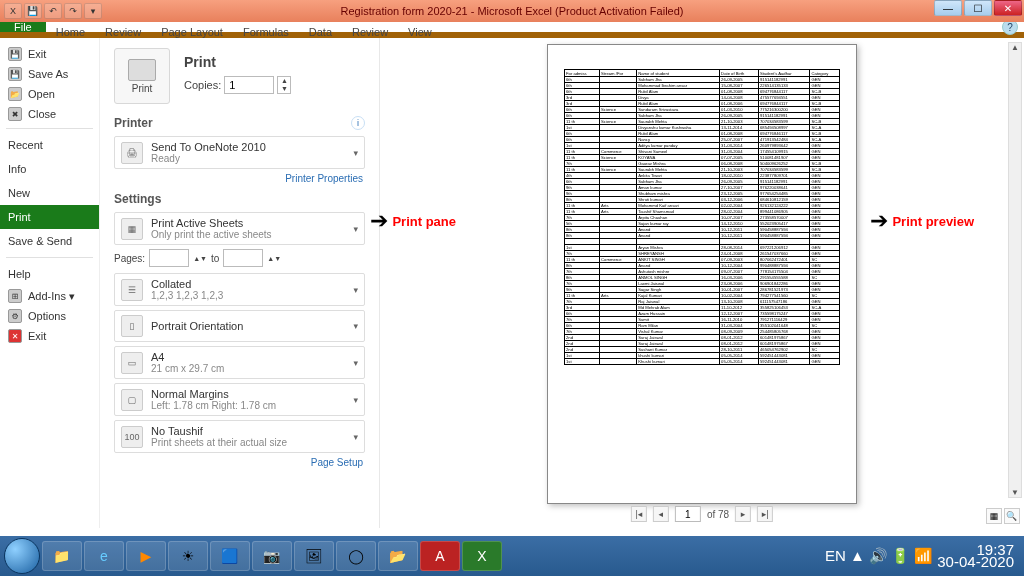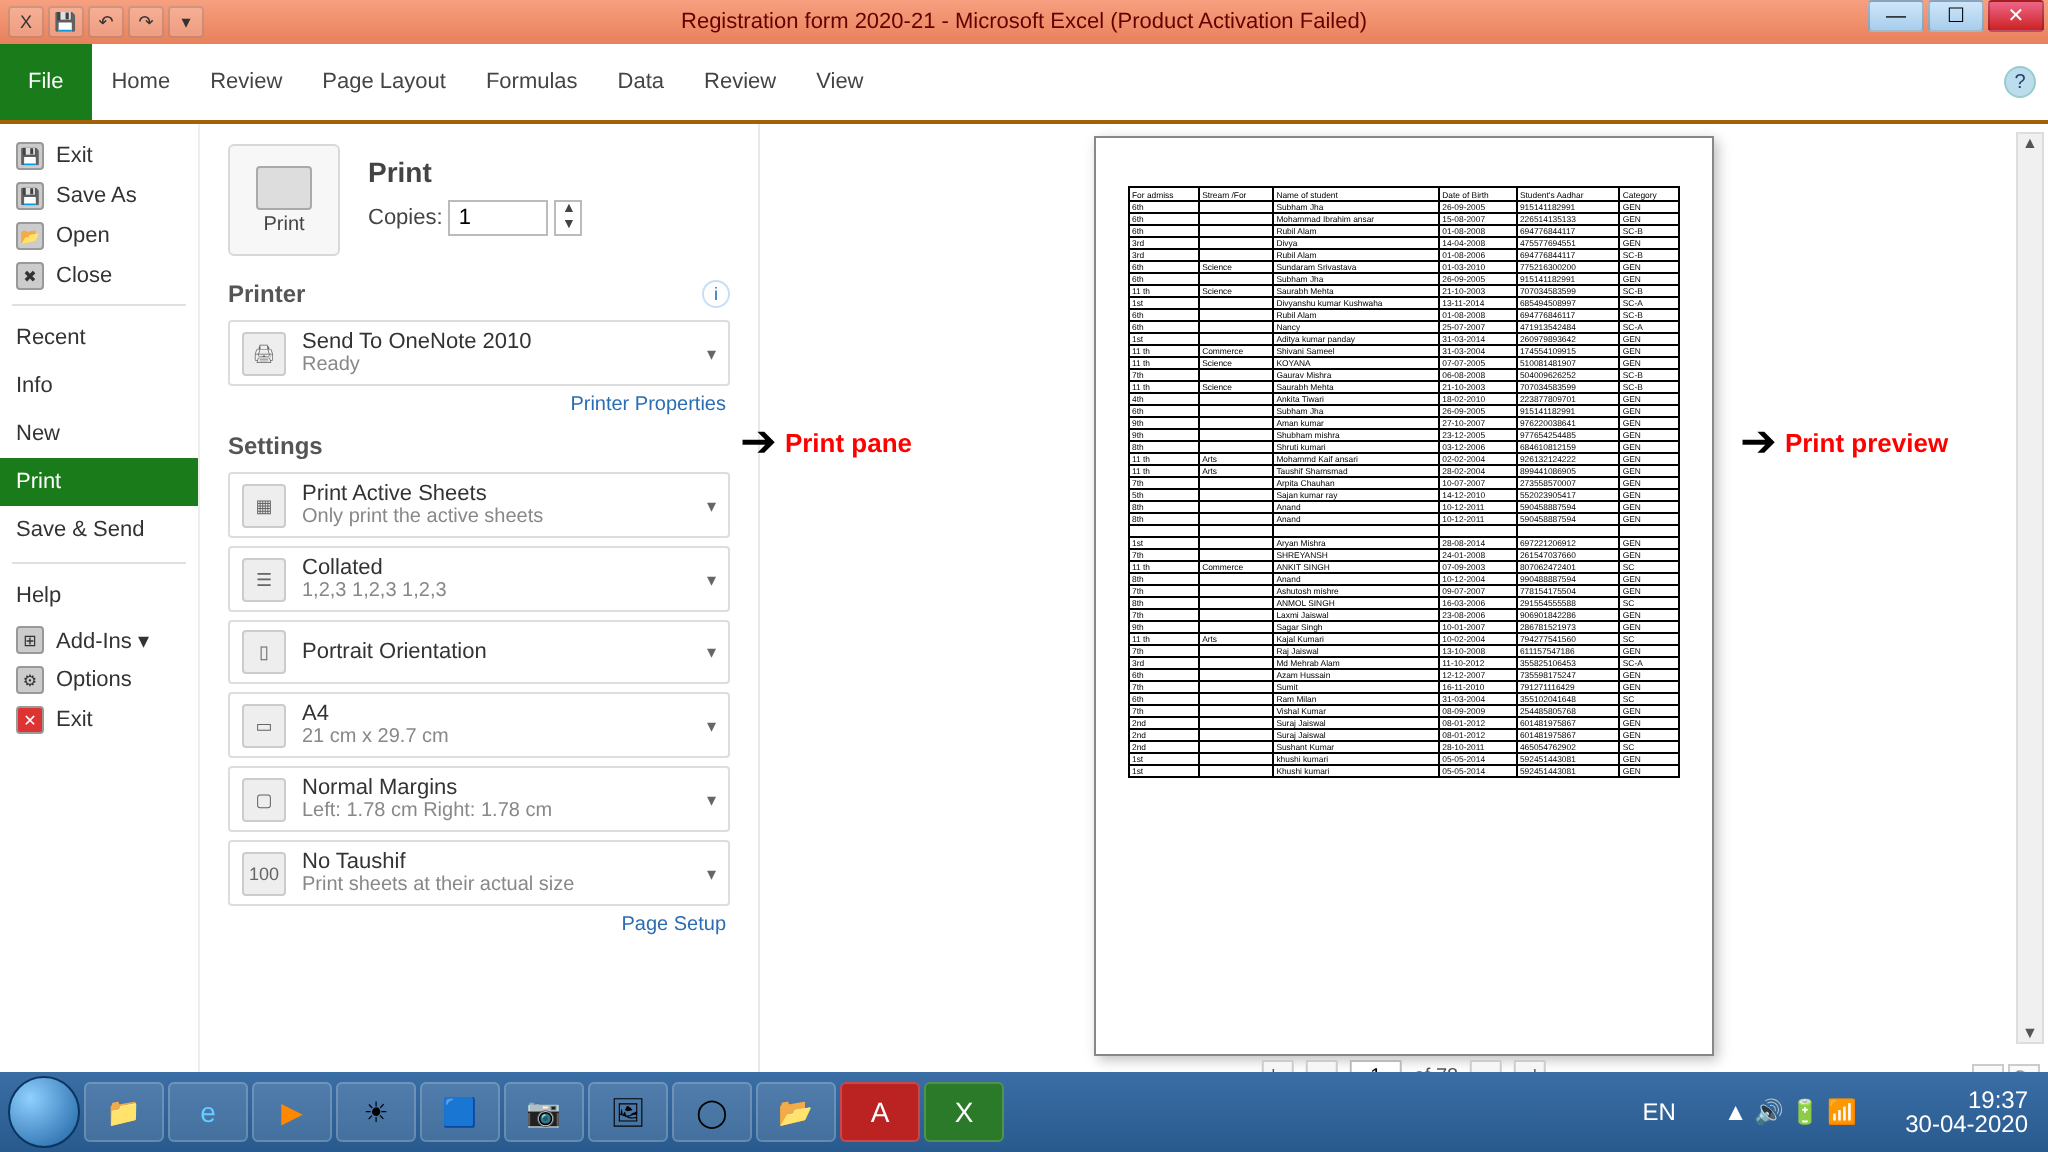--- a/index.html
+++ b/index.html
@@ -6,21 +6,21 @@
 body{width:1024px;height:576px;overflow:hidden;background:#fff;position:relative}
 .titlebar{height:22px;background:linear-gradient(#f7a07f,#e8805c);display:flex;align-items:center;font-size:10px;position:relative}
 .titlebar .qat{display:flex;gap:2px;padding-left:4px}
 .titlebar .qat span{width:18px;height:16px;background:rgba(255,255,255,.2);border:1px solid rgba(0,0,0,.15);border-radius:2px;display:flex;align-items:center;justify-content:center;font-size:9px;color:#333}
 .titlebar .title{position:absolute;left:50%;transform:translateX(-50%);color:#600;font-size:11px}
 .titlebar .winbtns{position:absolute;right:2px;top:0;display:flex;gap:2px}
 .titlebar .winbtns span{width:28px;height:16px;border:1px solid rgba(0,0,0,.2);border-radius:2px;display:flex;align-items:center;justify-content:center;font-size:10px}
 .min{background:linear-gradient(#cfe6fa,#a7cdec)}
 .max{background:linear-gradient(#cfe6fa,#a7cdec)}
 .close{background:linear-gradient(#e68,#c22);color:#fff}
-.ribbon{height:40px;background:#fff;border-bottom:2px solid #a16207;display:flex;align-items:center;font-size:11px}
+.ribbon{height:16px;background:#fff;border-bottom:6px solid #a16207;display:flex;align-items:flex-start;font-size:11px}
 .ribbon .file{background:#1a7b1a;color:#fff;padding:4px 14px;height:100%;display:flex;align-items:center}
 .ribbon .tab{padding:4px 10px;color:#444;cursor:pointer}
 .help-icon{margin-left:auto;margin-right:6px;width:16px;height:16px;border:1px solid #9cc;border-radius:50%;background:#bde;color:#246;font-size:10px;display:flex;align-items:center;justify-content:center;align-self:center}
 .stage{display:flex;height:490px}
 .leftnav{width:100px;background:#fff;border-right:1px solid #eee;padding-top:6px}
 .leftnav .item{display:flex;align-items:center;gap:6px;padding:3px 8px;font-size:11px;color:#333;cursor:pointer}
 .leftnav .item .ic{width:14px;height:14px;background:#ccc;border:1px solid #999;border-radius:2px;font-size:8px;display:flex;align-items:center;justify-content:center}
 .leftnav hr{border:none;border-top:1px solid #e0e0e0;margin:4px 6px}
 .leftnav .big{padding:6px 8px;font-size:11px;color:#333;cursor:pointer}
 .leftnav .active{background:#1a7b1a;color:#fff;position:relative}
@@ -51,21 +51,21 @@
 .annot{position:absolute;color:red;font-weight:700;font-size:13px;display:flex;align-items:center;gap:4px;pointer-events:none}
 .annot .arrow{font-size:22px;color:#000;font-weight:400}
 .pager{position:absolute;bottom:6px;left:50%;transform:translateX(-50%);font-size:10px;color:#555;display:flex;align-items:center;gap:6px}
 .pager input{width:26px;height:16px;border:1px solid #bbb;text-align:center;font-size:10px}
 .pager .pb{border:1px solid #ccc;background:#f6f6f6;width:16px;height:16px;display:flex;align-items:center;justify-content:center;font-size:9px}
 .zoomicons{position:absolute;right:4px;bottom:4px;display:flex;gap:2px}
 .zoomicons span{width:16px;height:16px;border:1px solid #ccc;background:#fafafa;font-size:9px;display:flex;align-items:center;justify-content:center}
 .taskbar{height:40px;background:linear-gradient(#3b6ea5,#285a8e);display:flex;align-items:center;padding:0 4px;gap:2px;position:absolute;bottom:0;left:0;right:0}
 .taskbar .orb{width:36px;height:36px;border-radius:50%;background:radial-gradient(circle at 30% 30%,#8fd0ff,#1a5fa0);border:1px solid #0a3560}
 .taskbar .tb{width:40px;height:30px;background:rgba(255,255,255,.12);border:1px solid rgba(255,255,255,.18);border-radius:3px;display:flex;align-items:center;justify-content:center;font-size:14px}
-.taskbar .tray{margin-left:auto;color:#fff;font-size:12px;text-align:right;line-height:12px;padding-right:6px;display:flex;align-items:center;gap:24px}
+.taskbar .tray{margin-left:auto;color:#fff;font-size:15px;text-align:right;line-height:12px;padding-right:6px;display:flex;align-items:center;gap:4px}
 </style>
 </head>
 <body>
 
 <div class="titlebar">
   <div class="qat">
     <span>X</span>
     <span>💾</span>
     <span>↶</span>
     <span>↷</span>
@@ -160,20 +160,28 @@
     <a class="link">Printer Properties</a>
 
     <h3>Settings</h3>
     <div class="row">
         <div class="ric">▦</div>
         <div class="rt">
           <div class="t1">Print Active Sheets</div>
           <div class="t2">Only print the active sheets</div>
         </div>
         <div class="chev">▾</div>
+      </div>
+    <div class="pagesrow">
+        <span>Pages:</span>
+        <input style="">
+        <span style="font-size:7px">▲▼</span>
+        <span>to</span>
+        <input style="">
+        <span style="font-size:7px">▲▼</span>
       </div>
     <div class="row">
         <div class="ric">☰</div>
         <div class="rt">
           <div class="t1">Collated</div>
           <div class="t2">1,2,3   1,2,3   1,2,3</div>
         </div>
         <div class="chev">▾</div>
       </div>
     <div class="row">

